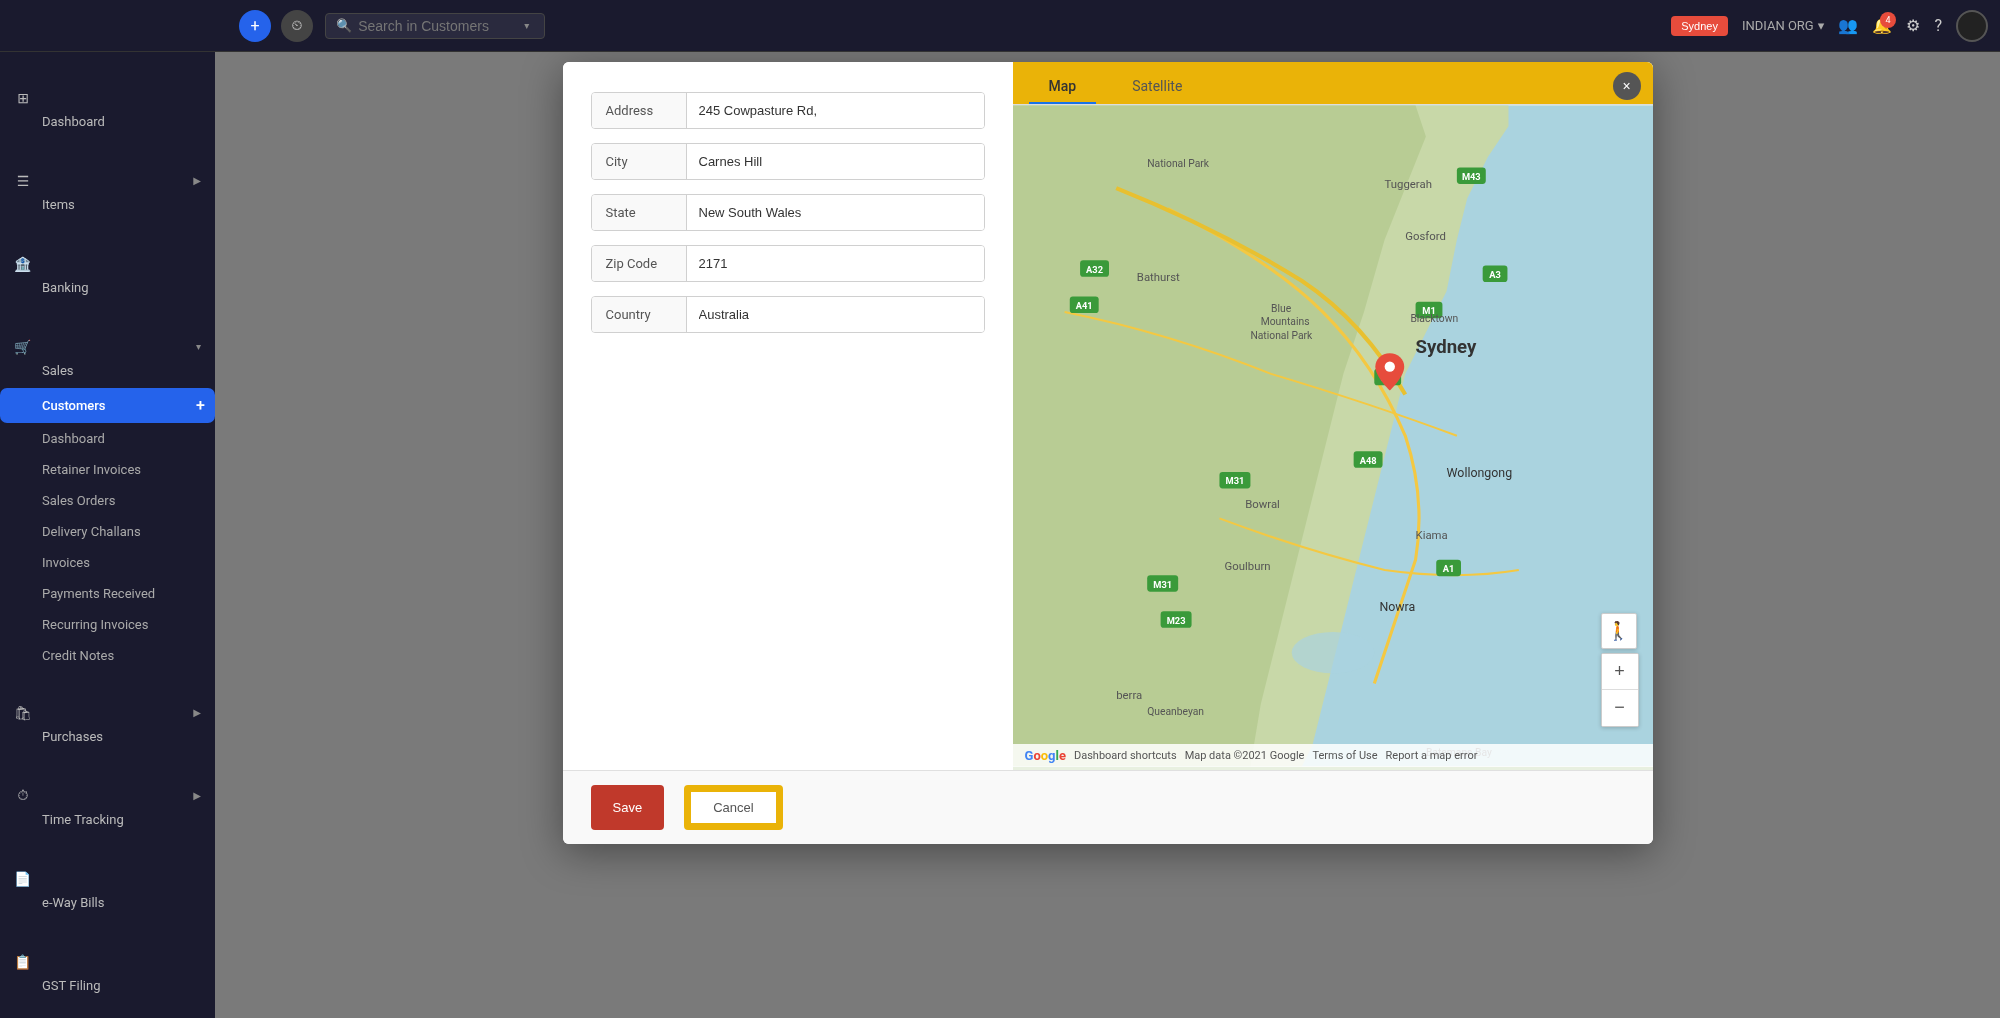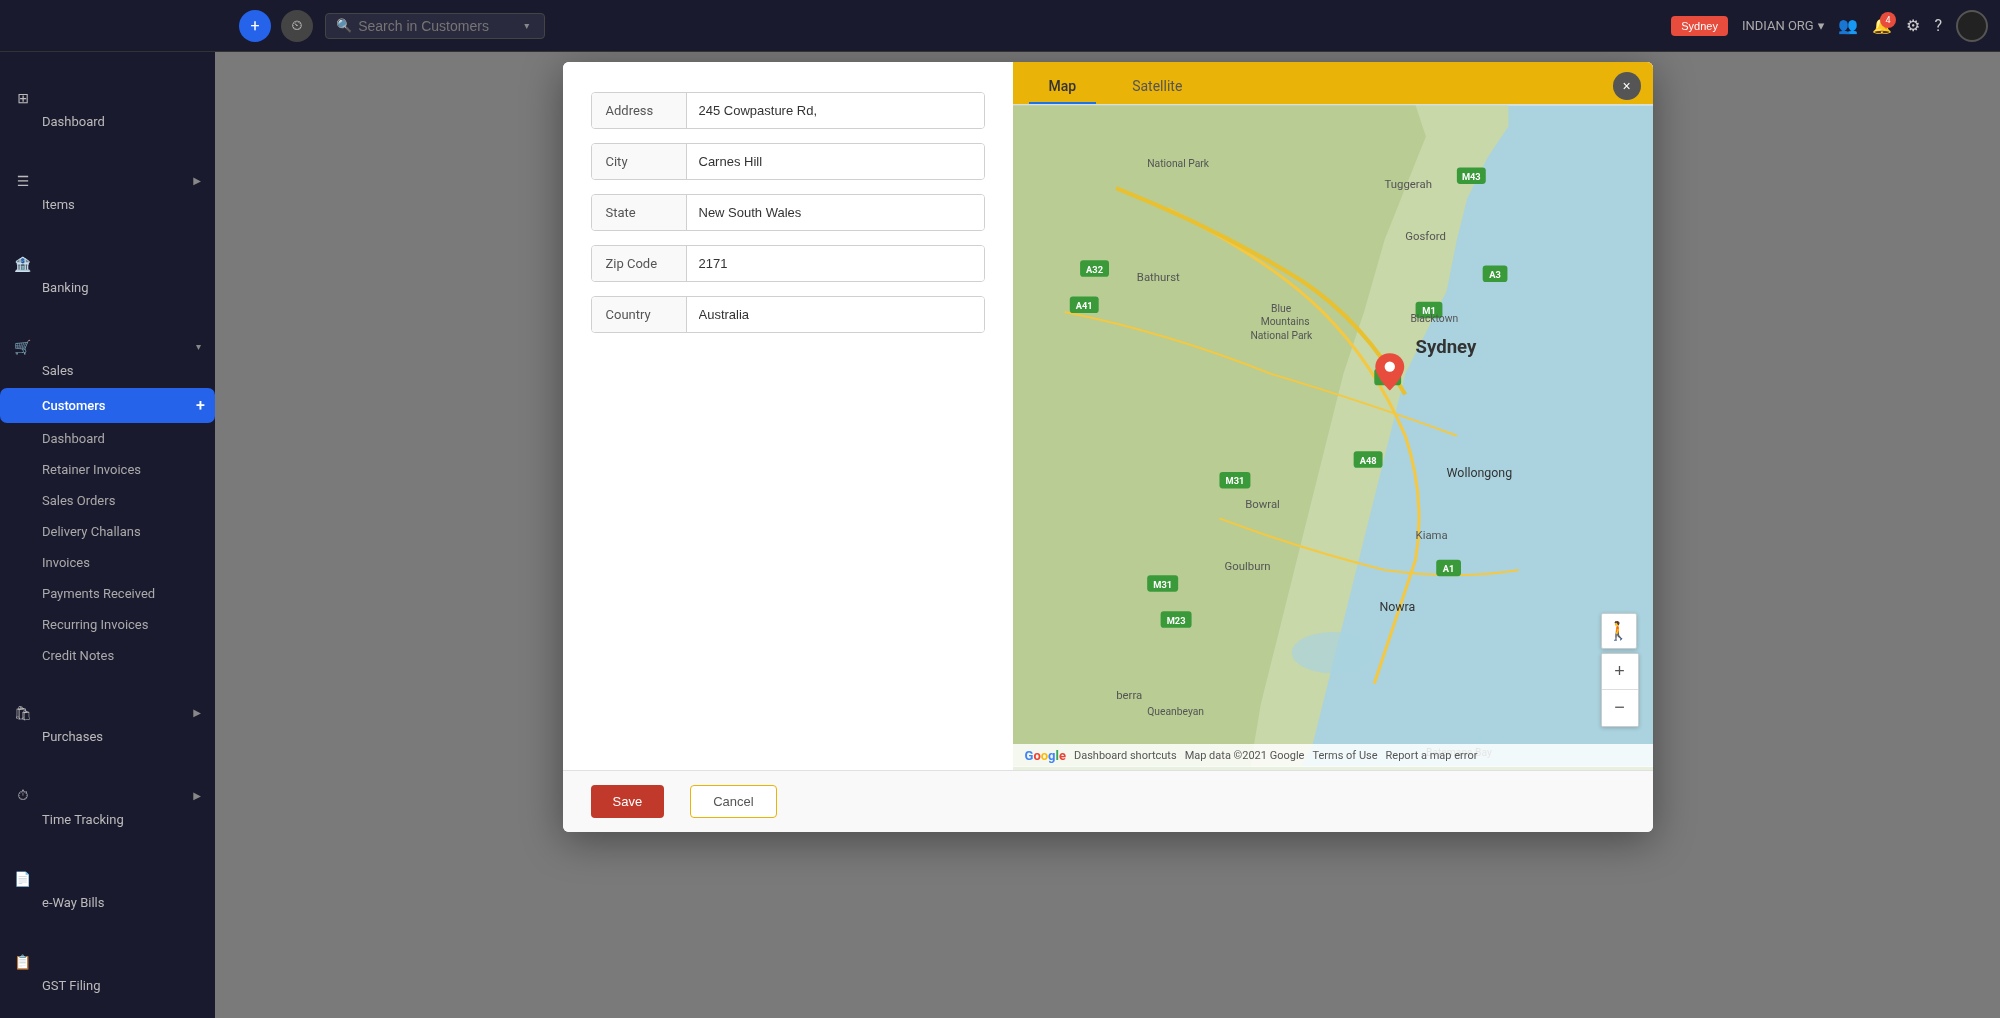--- a/index.html
+++ b/index.html
@@ -354,36 +354,36 @@
     .google-logo span:nth-child(4) { color: #4285f4; }
     .google-logo span:nth-child(5) { color: #34a853; }
     .google-logo span:nth-child(6) { color: #ea4335; }
 
     
     .modal-footer {
       padding: 14px 28px;
       background: #f9f9f9;
       border-top: 1px solid #e0e0e0;
       display: flex;
-      gap: 26px;
+      gap: 20px;
     }
     .btn-save {
       background: #c0392b;
       color: white;
       border: none;
       padding: 8px 22px;
       border-radius: 4px;
       font-size: 13px;
       cursor: pointer;
       font-weight: 500;
     }
     .btn-cancel {
       background: white;
       color: #555;
-      border: 1px solid #eab308;
+      border: 7px solid #eab308;
       padding: 8px 22px;
       border-radius: 4px;
       font-size: 13px;
       cursor: pointer;
     }
   </style>
 </head>
 <body>
 
 <div class="sidebar">

